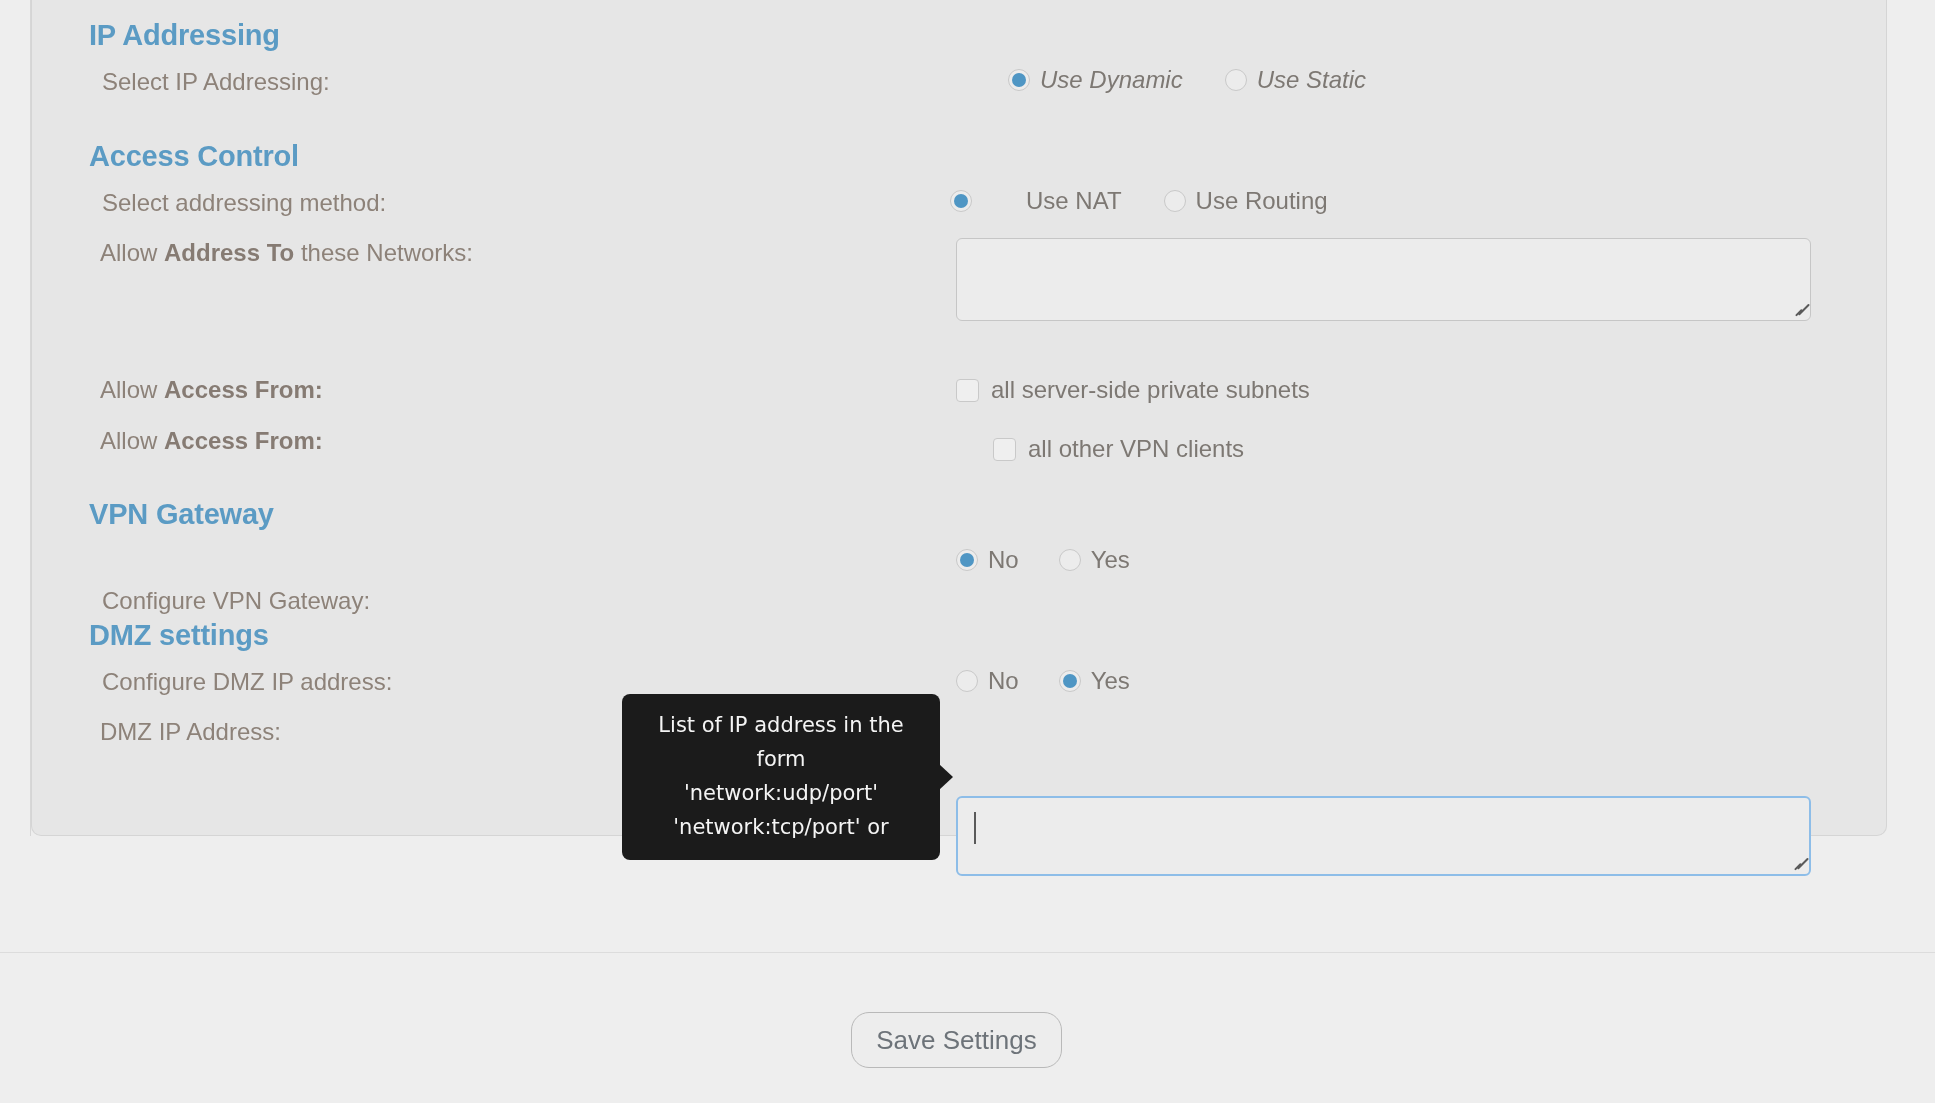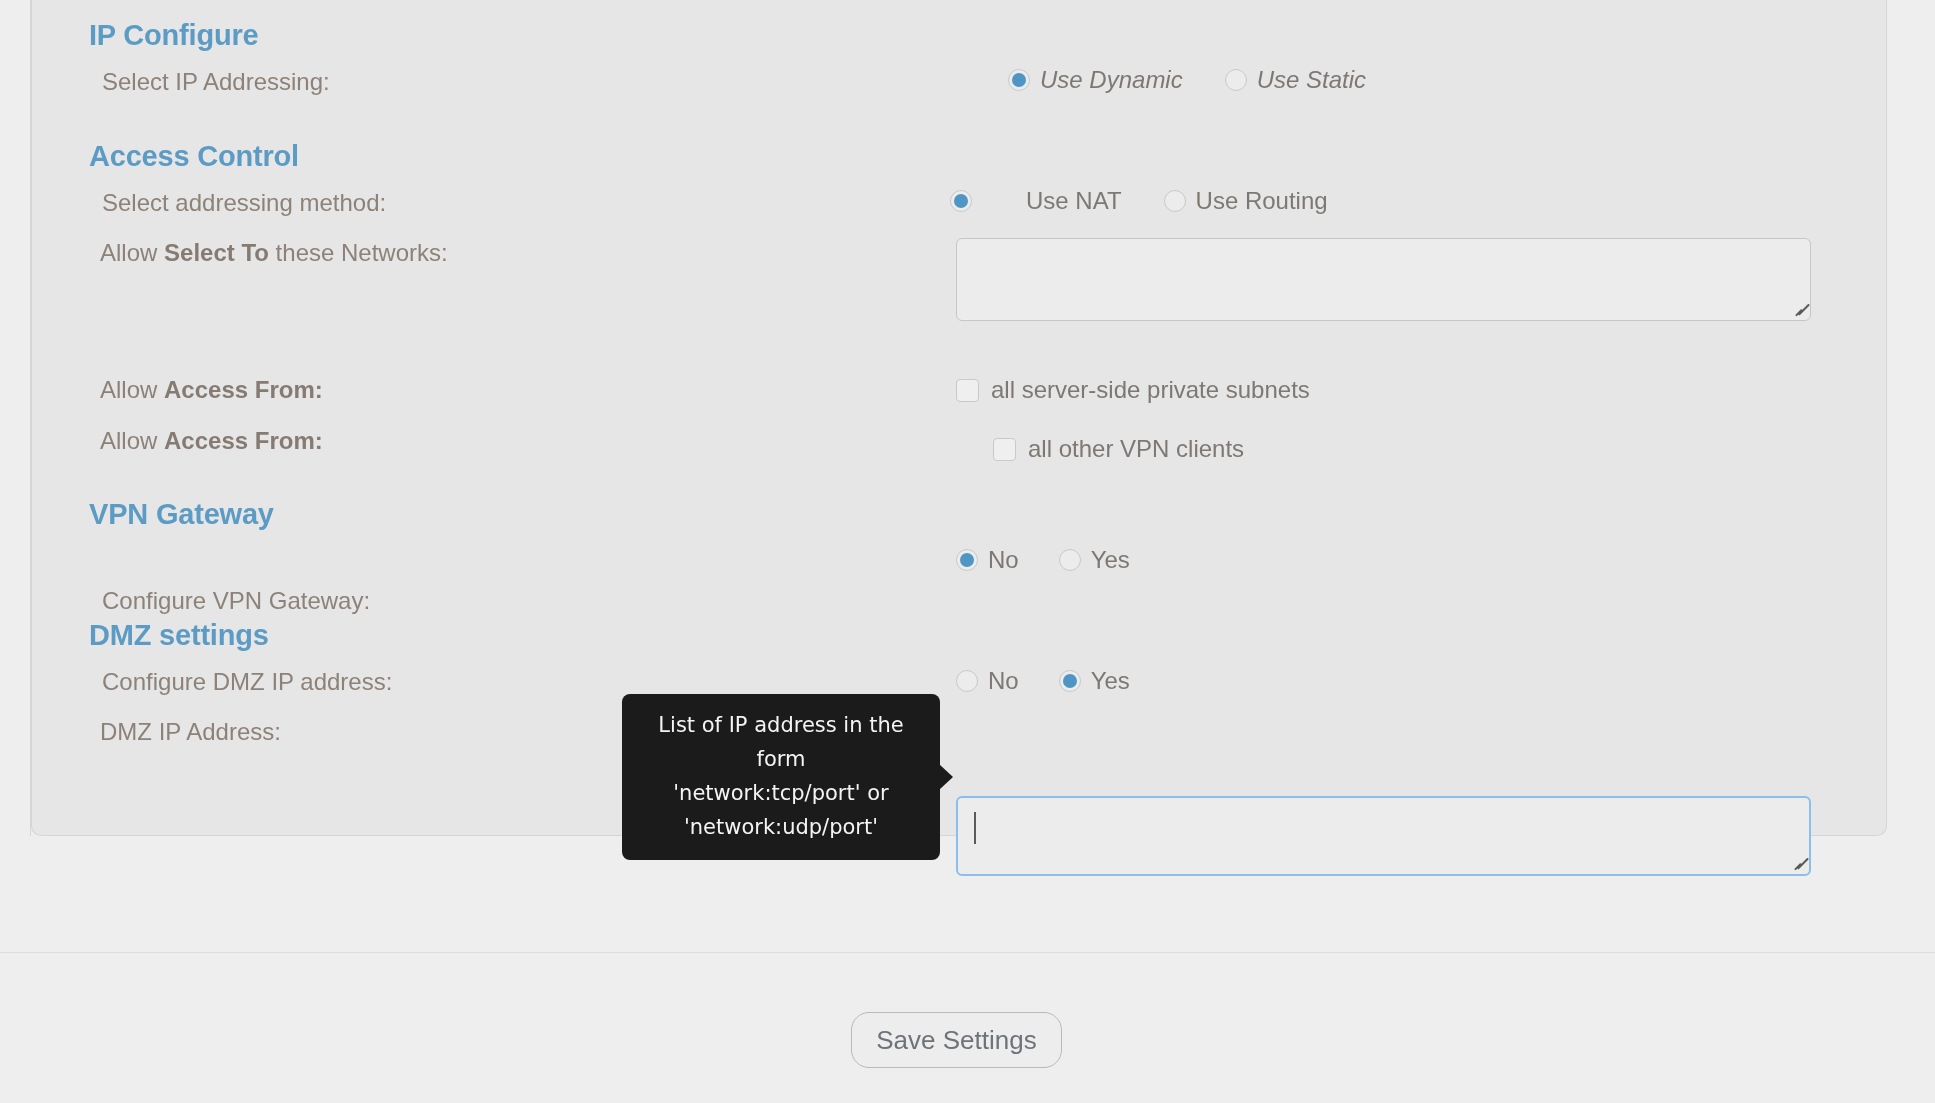--- a/index.html
+++ b/index.html
@@ -227,21 +227,21 @@
   }
 </style>
 </head>
 <body>
 
 <div id="page">
 
   <div class="left-rule"></div>
   <div class="panel"></div>
 
-  <div class="section-title" style="left:89px; top:19px;">IP Configure</div>
+  <div class="section-title" style="left:89px; top:19px;">IP Addressing</div>
 
   <div class="row-label" style="left:102px; top:68px;">
     <span>Select IP Addressing:</span>
   </div>
 
   <div class="control radio-group" style="left:1008px; top:66px;font-style:italic;">
     <div class="radio-opt" style="margin-right:42px;">
       <span class="radio checked"></span>
       <span class="radio-label">Use Dynamic</span>
     </div>
@@ -262,21 +262,21 @@
       <span class="radio checked"></span>
       <span class="radio-label">Use NAT</span>
     </div>
     <div class="radio-opt">
       <span class="radio"></span>
       <span class="radio-label">Use Routing</span>
     </div>
   </div>
 
   <div class="row-label" style="left:100px; top:239px;">
-    <span>Allow </span><b>Select To</b><span> these Networks:</span>
+    <span>Allow </span><b>Address To</b><span> these Networks:</span>
   </div>
 
   <div class="ta" style="left:956px; top:238px; width:855px; height:83px;">
     <span class="resize-grip">
       <i class="grip-a"></i>
         <i class="grip-b"></i>
     </span>
   </div>
 
   <div class="row-label" style="left:100px; top:376px;">
@@ -338,22 +338,22 @@
   <div class="ta focused" style="left:956px; top:713px; width:855px; height:80px;">
     <span class="caret"></span>
     <span class="resize-grip">
       <i class="grip-a"></i>
         <i class="grip-b"></i>
     </span>
   </div>
 
   <div class="tooltip">
     <span class="tline">List of IP address in the form</span>
+    <span class="tline">'network:udp/port'</span>
     <span class="tline">'network:tcp/port' or</span>
-    <span class="tline">'network:udp/port'</span>
     <span class="tip-arrow"></span>
   </div>
 
   <div class="footer-rule"></div>
   <div class="footer"></div>
   <button class="save-btn">Save Settings</button>
 
 </div>
 
 </body></html>

